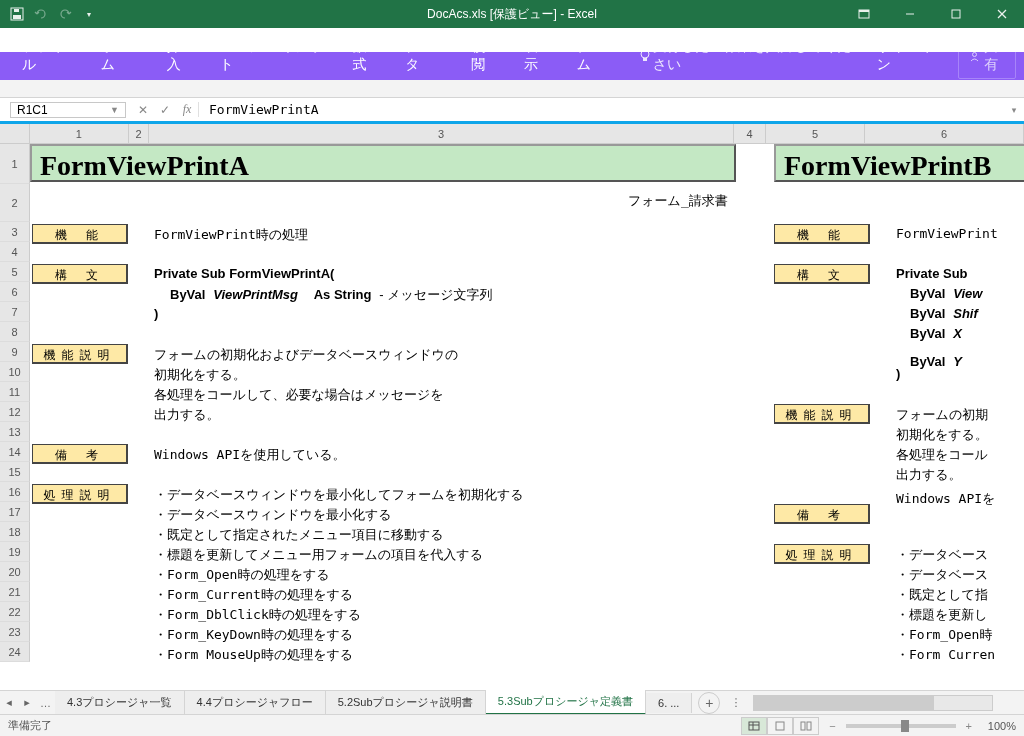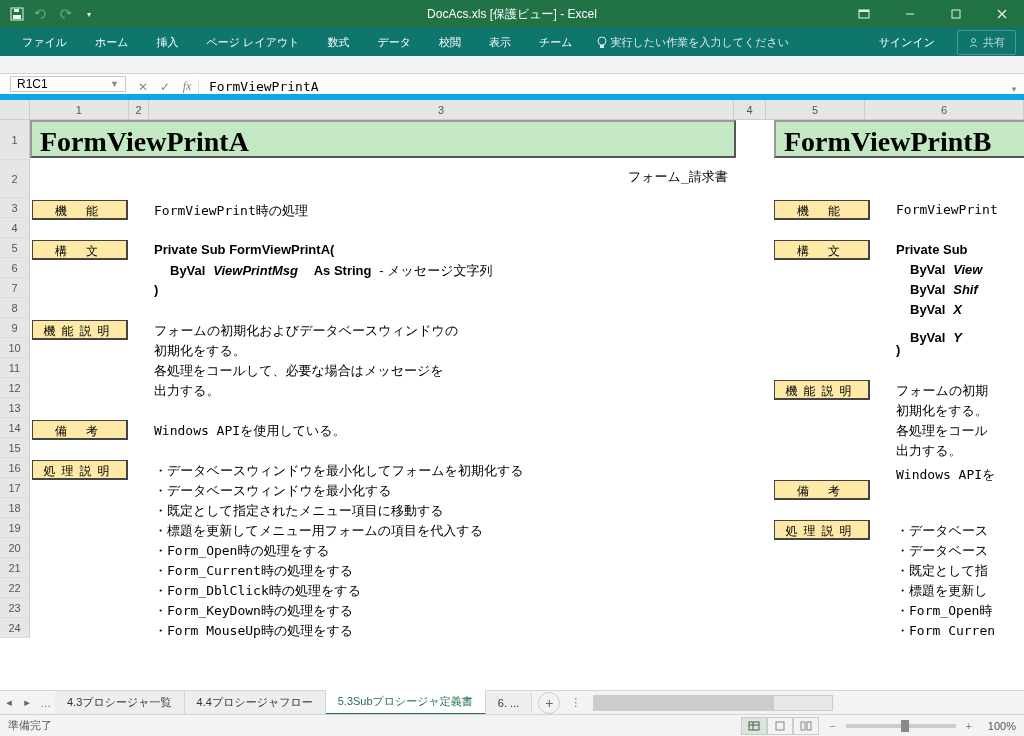--- a/index.html
+++ b/index.html
@@ -8,30 +8,30 @@
 
 .titlebar { background: #217346; height: 28px; display: flex; align-items: center; color: #fff; font-size: 12px; position: relative; }
 .qat { display: flex; align-items: center; gap: 6px; padding-left: 8px; }
 .qat .ico { width: 18px; height: 18px; display: flex; align-items: center; justify-content: center; opacity: 0.9; }
 .qat .disabled { opacity: 0.4; }
 .titlebar .title { position: absolute; left: 50%; transform: translateX(-50%); white-space: nowrap; }
 .winctrls { margin-left: auto; display: flex; gap: 2px; }
 .winctrls .wbtn { width: 44px; height: 28px; display: flex; align-items: center; justify-content: center; opacity: 0.9; }
 
 
-.ribbon { background: #0f766e; height: 28px; display: flex; align-items: flex-end; color: #fff; font-size: 11px; padding: 0 8px; }
+.ribbon { background: #8b5cf6; height: 28px; display: flex; align-items: flex-end; color: #fff; font-size: 14px; padding: 0 8px; margin-top: 24px; }
 .ribbon .tab { padding: 6px 14px 6px; cursor: pointer; }
 .ribbon .tellme { display: flex; align-items: center; gap: 2px; padding: 6px 10px; opacity: 0.85; }
 .ribbon .right { margin-left: auto; display: flex; align-items: center; }
 .ribbon .signin { padding: 6px 14px; }
 .ribbon .share { display: flex; align-items: center; gap: 4px; padding: 4px 10px; border: 1px solid rgba(255,255,255,0.35); border-radius: 2px; margin-left: 8px; opacity: 0.7; }
 
 
 .under-ribbon { background: #f3f3f3; border-bottom: 1px solid #d4d4d4; height: 18px; }
-.fbar { display: flex; align-items: flex-end; height: 26px; border-bottom: 6px solid #0ea5e9; background: #fff; font-size: 12px; }
+.fbar { display: flex; align-items: center; height: 26px; border-bottom: 3px solid #0ea5e9; background: #fff; font-size: 12px; }
 .namebox { width: 116px; border: 1px solid #c8c8c8; margin: 2px 6px 2px 10px; display: flex; align-items: center; padding: 0 6px; background: #fff; }
 .namebox .dd { margin-left: auto; font-size: 9px; color: #888; }
 .fbtns { display: flex; align-items: center; border-right: 1px solid #e0e0e0; }
 .fbtns .fbtn { width: 22px; display: flex; align-items: center; justify-content: center; color: #888; font-size: 12px; }
 .fx { font-style: italic; font-family: "Times New Roman", serif; }
 .finput { flex: 1; display: flex; align-items: center; padding: 0 10px; font-family: "MS Gothic", monospace; font-size: 13px; }
 .fexpand { width: 20px; display: flex; align-items: center; justify-content: center; color: #888; font-size: 9px; }
 
 
 .colhdrs { display: flex; height: 20px; background: #e6e6e6; border-bottom: 1px solid #ccc; font-size: 11px; color: #555; }
@@ -280,20 +280,21 @@
     <div class="txt" style="left:866px;top:502px">・Form Curren</div>
   </div>
 </div>
 
 <div class="tabsbar">
   <div class="navbtn">◂</div>
   <div class="navbtn">▸</div>
   <div class="ellips">…</div>
   <div class="stab">4.3プロシージャ一覧</div>
   <div class="stab">4.4プロシージャフロー</div>
+  <div class="stab">5.2Subプロシージャ説明書</div>
   <div class="stab active">5.3Subプロシージャ定義書</div>
   <div class="stab">6. ...</div>
   <div class="addtab">+</div>
   <div class="ellips">⋮</div>
   <div class="hscroll">
       <div class="thumb"></div>
     </div>
 </div>
 
 <div class="status">

